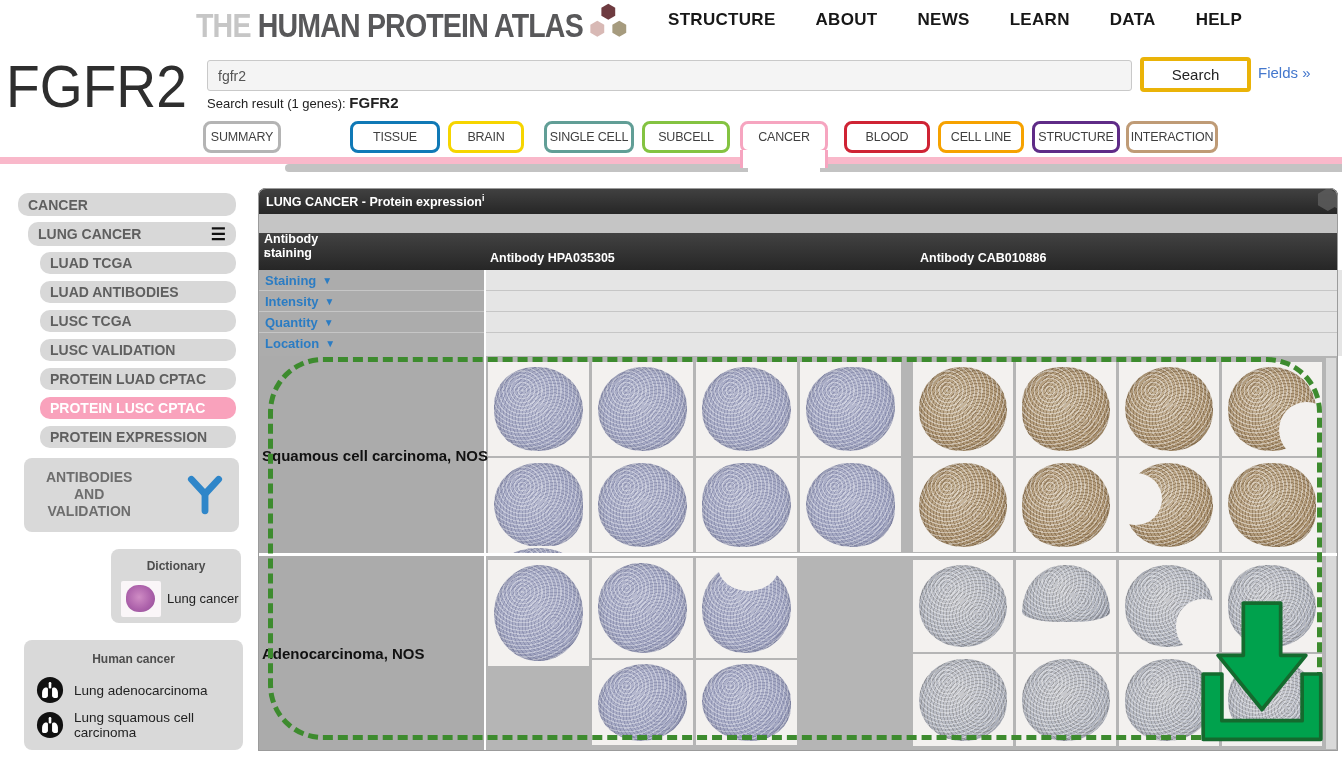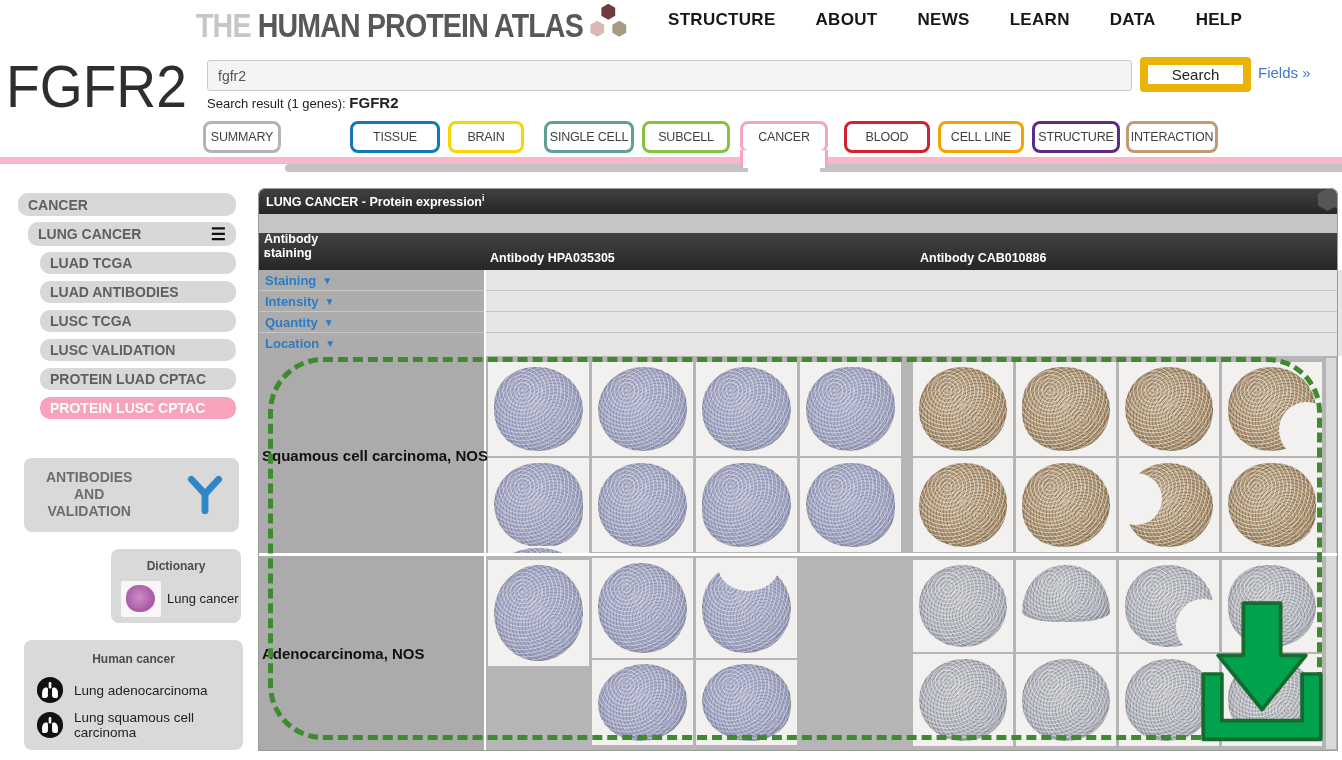--- a/index.html
+++ b/index.html
@@ -15,21 +15,21 @@
   .hex{position:absolute;font-size:19px;line-height:1;}
   .nav{left:668px;top:10px;display:flex;gap:40px;font-weight:bold;font-size:17px;color:#171717;letter-spacing:.3px;}
   .nav a{cursor:pointer;}
 
   .gene-big{left:6px;top:52px;font-size:60px;color:#2e2e2e;font-weight:400;letter-spacing:0;
             transform:scaleX(.92);transform-origin:left;}
 
   .searchbox{left:207px;top:60px;width:925px;height:31px;background:#f4f4f4;
              border:1px solid #c9c9c9;border-radius:3px;font-size:14px;color:#555;
              padding:0 10px;font-family:"Liberation Sans",sans-serif;}
-  .searchbtn{left:1140px;top:57px;width:111px;height:35px;background:#fff;border:8px solid #eab308;
+  .searchbtn{left:1140px;top:57px;width:111px;height:35px;background:#fff;border:4px solid #eab308;
              border-radius:4px;font-size:15px;color:#222;display:flex;align-items:center;justify-content:center;cursor:pointer;}
   .fieldslink{left:1258px;top:64px;font-size:15px;color:#4377cd;cursor:pointer;}
   .result-line{left:207px;top:94px;font-size:13px;color:#222;}
   .result-line b{font-size:15px;}
 
   
   .tab{top:121px;height:32px;background:#fff;border:3px solid #999;border-radius:8px;
        display:flex;align-items:center;justify-content:center;font-size:12.5px;color:#3f3f3f;
        letter-spacing:-.2px;cursor:pointer;z-index:5;border-color:var(--tc,#999);}
   .tab.active{z-index:6;}
@@ -178,20 +178,23 @@
     </div>
   <div class="abs pill" style="left:40px;top:339px;width:196px;height:22px">
       <span>LUSC VALIDATION</span>
     </div>
   <div class="abs pill" style="left:40px;top:368px;width:196px;height:22px">
       <span>PROTEIN LUAD CPTAC</span>
     </div>
   <div class="abs pill active" style="left:40px;top:397px;width:196px;height:22px">
       <span>PROTEIN LUSC CPTAC</span>
     </div>
+  <div class="abs pill" style="left:40px;top:426px;width:196px;height:22px">
+      <span>PROTEIN EXPRESSION</span>
+    </div>
 
   <div class="abs sidebox" style="left:24px;top:458px;width:215px;height:74px">
     <div style="position:absolute;left:22px;top:11px;font-weight:bold;font-size:14px;color:#6d6d6d;text-align:center;line-height:17px">
       <div>ANTIBODIES</div>
       <div>AND</div>
       <div>VALIDATION</div>
     </div>
     <svg class="abs" style="left:160px;top:16px" width="42" height="42" viewBox="0 0 40 40">
       <g stroke="#2f86c9" stroke-width="6.5" stroke-linecap="round" fill="none">
         <path d="M7 5 L19 18"></path>

